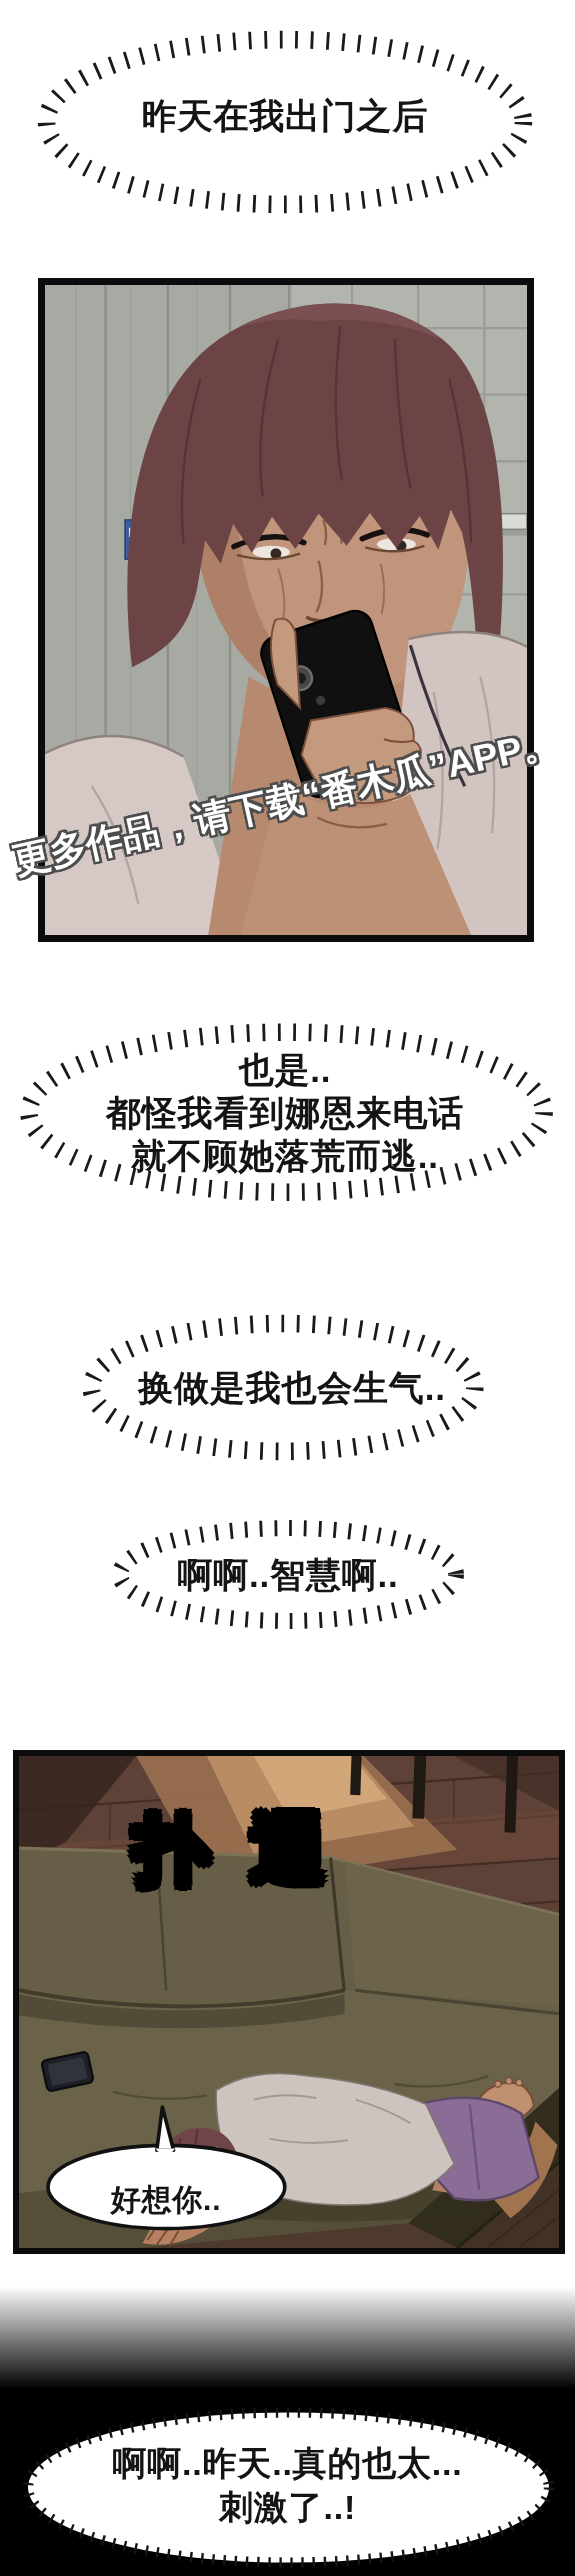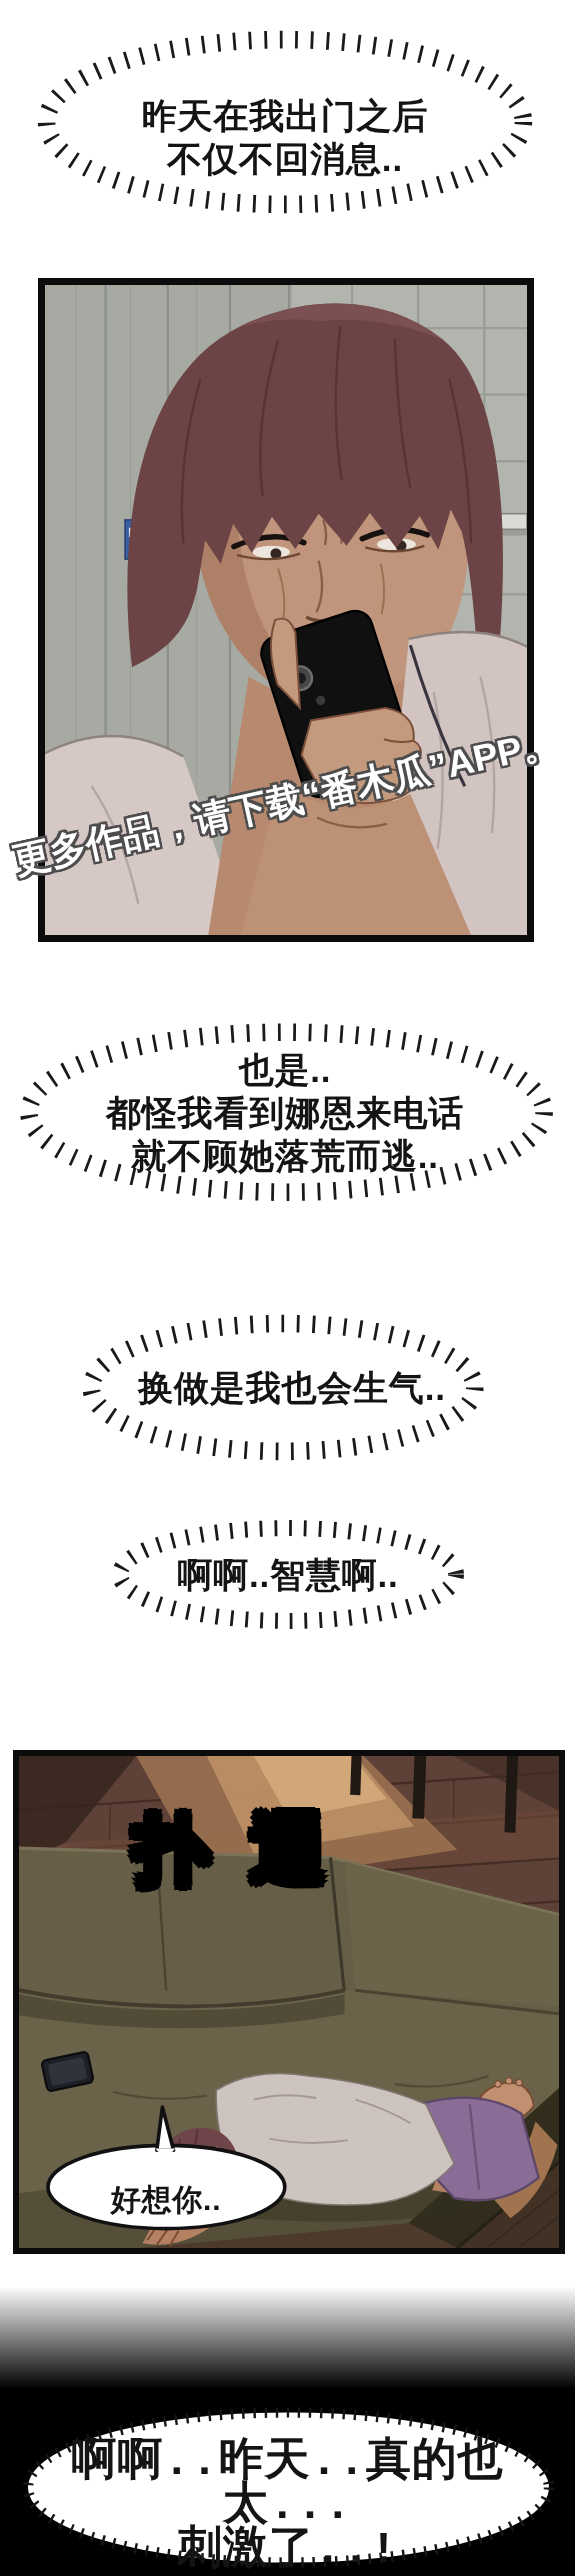--- a/index.html
+++ b/index.html
@@ -11,21 +11,21 @@
   .panel{
     position:absolute;box-sizing:border-box;border:7.2px solid #0c0c0c;background:#b2b5ae;
   }
   .panel svg{display:block;width:100%;height:100%;}
   .bubble-svg{position:absolute;pointer-events:none;}
   .bubble-text{
     position:absolute;text-align:center;font-weight:700;color:#141414;
     font-family:"Liberation Sans", sans-serif;letter-spacing:0.8px;
   }
   .bt-lg{font-size:35px;line-height:43px;}
-  .bt-md{font-size:45px;line-height:44px;font-family:Liberation Mono, monospace;}
+  .bt-md{font-size:34px;line-height:44px;}
   .bt-sm{font-size:30px;line-height:37px;}
   #watermark{
     position:absolute;left:14.4px;top:837px;width:624px;
     transform:rotate(-12.5deg);transform-origin:0 50%;
     font-size:37px;font-weight:700;color:#ffffff;letter-spacing:0px;
     text-shadow:-2.4px -2.4px 0 #4d4d4d,2.4px -2.4px 0 #4d4d4d,-2.4px 2.4px 0 #4d4d4d,
                  2.4px 2.4px 0 #4d4d4d,0 -2.4px 0 #4d4d4d,0 2.4px 0 #4d4d4d,
                 -2.4px 0 0 #4d4d4d,2.4px 0 0 #4d4d4d;
     white-space:nowrap;
   }
@@ -44,21 +44,20 @@
 </head>
 <body>
 
 <div id="page">
 
   <svg class="bubble-svg" style="left:21px;top:22.4px;" width="528" height="200" viewBox="0 0 660 250">
     <ellipse cx="330" cy="125" rx="298" ry="103" fill="#ffffff" stroke="#1a1a1a" stroke-width="22" stroke-dasharray="3.5 16"></ellipse>
   </svg>
   <div class="bubble-text bt-lg" style="left:29px;top:58px;width:512px;margin-top:36px;">
     <div>昨天在我出门之后</div>
-    <div>不仅不回消息..</div>
   </div>
 
   <div class="panel" style="left:38px;top:278px;width:496px;height:664px;">
     <svg viewBox="0 0 620 830" preserveAspectRatio="none">
       <rect width="620" height="830" fill="#b2b5ae"></rect>
       <rect width="318" height="830" fill="#a7aaa3"></rect>
       <g stroke="#8d908a" stroke-width="3">
         <line x1="78" y1="0" x2="78" y2="830"></line>
           <line x1="158" y1="0" x2="158" y2="830"></line>
         <line x1="238" y1="0" x2="238" y2="830"></line>

